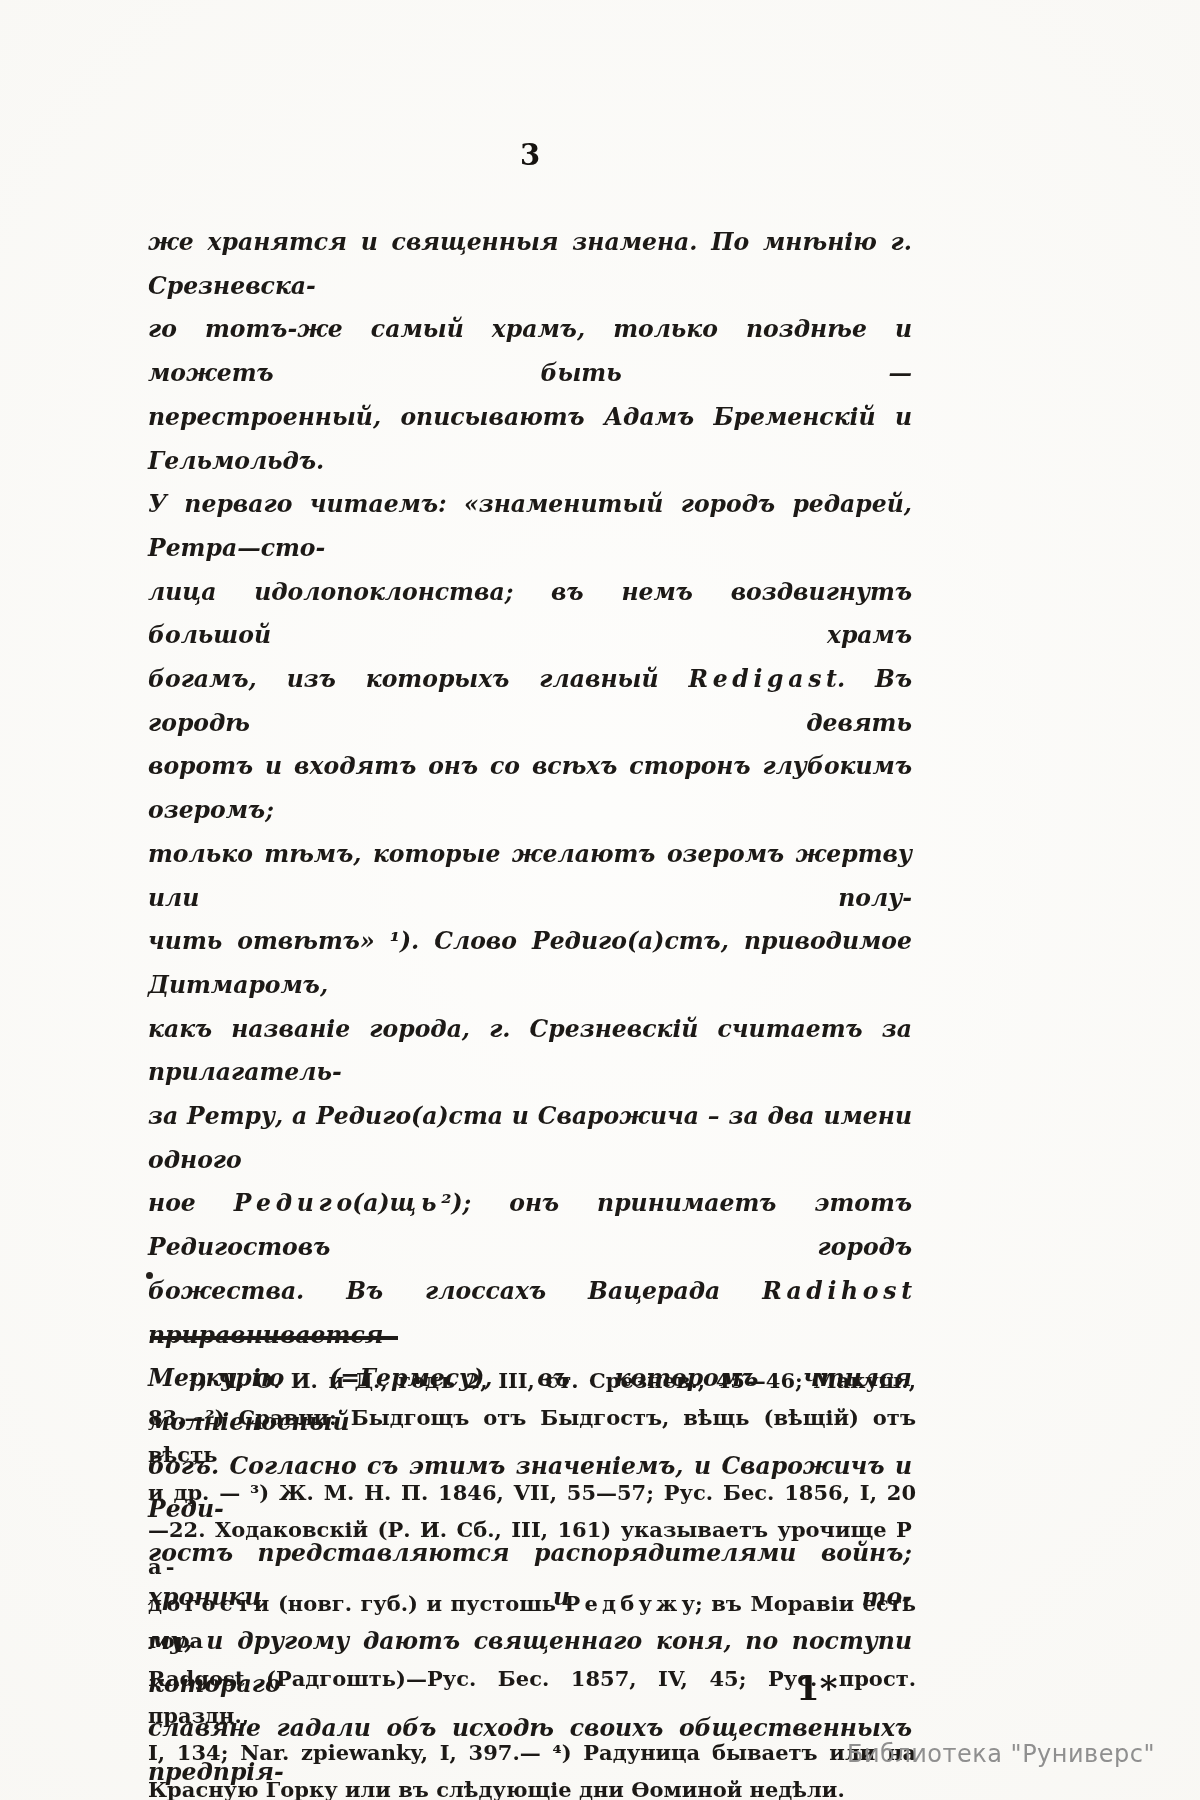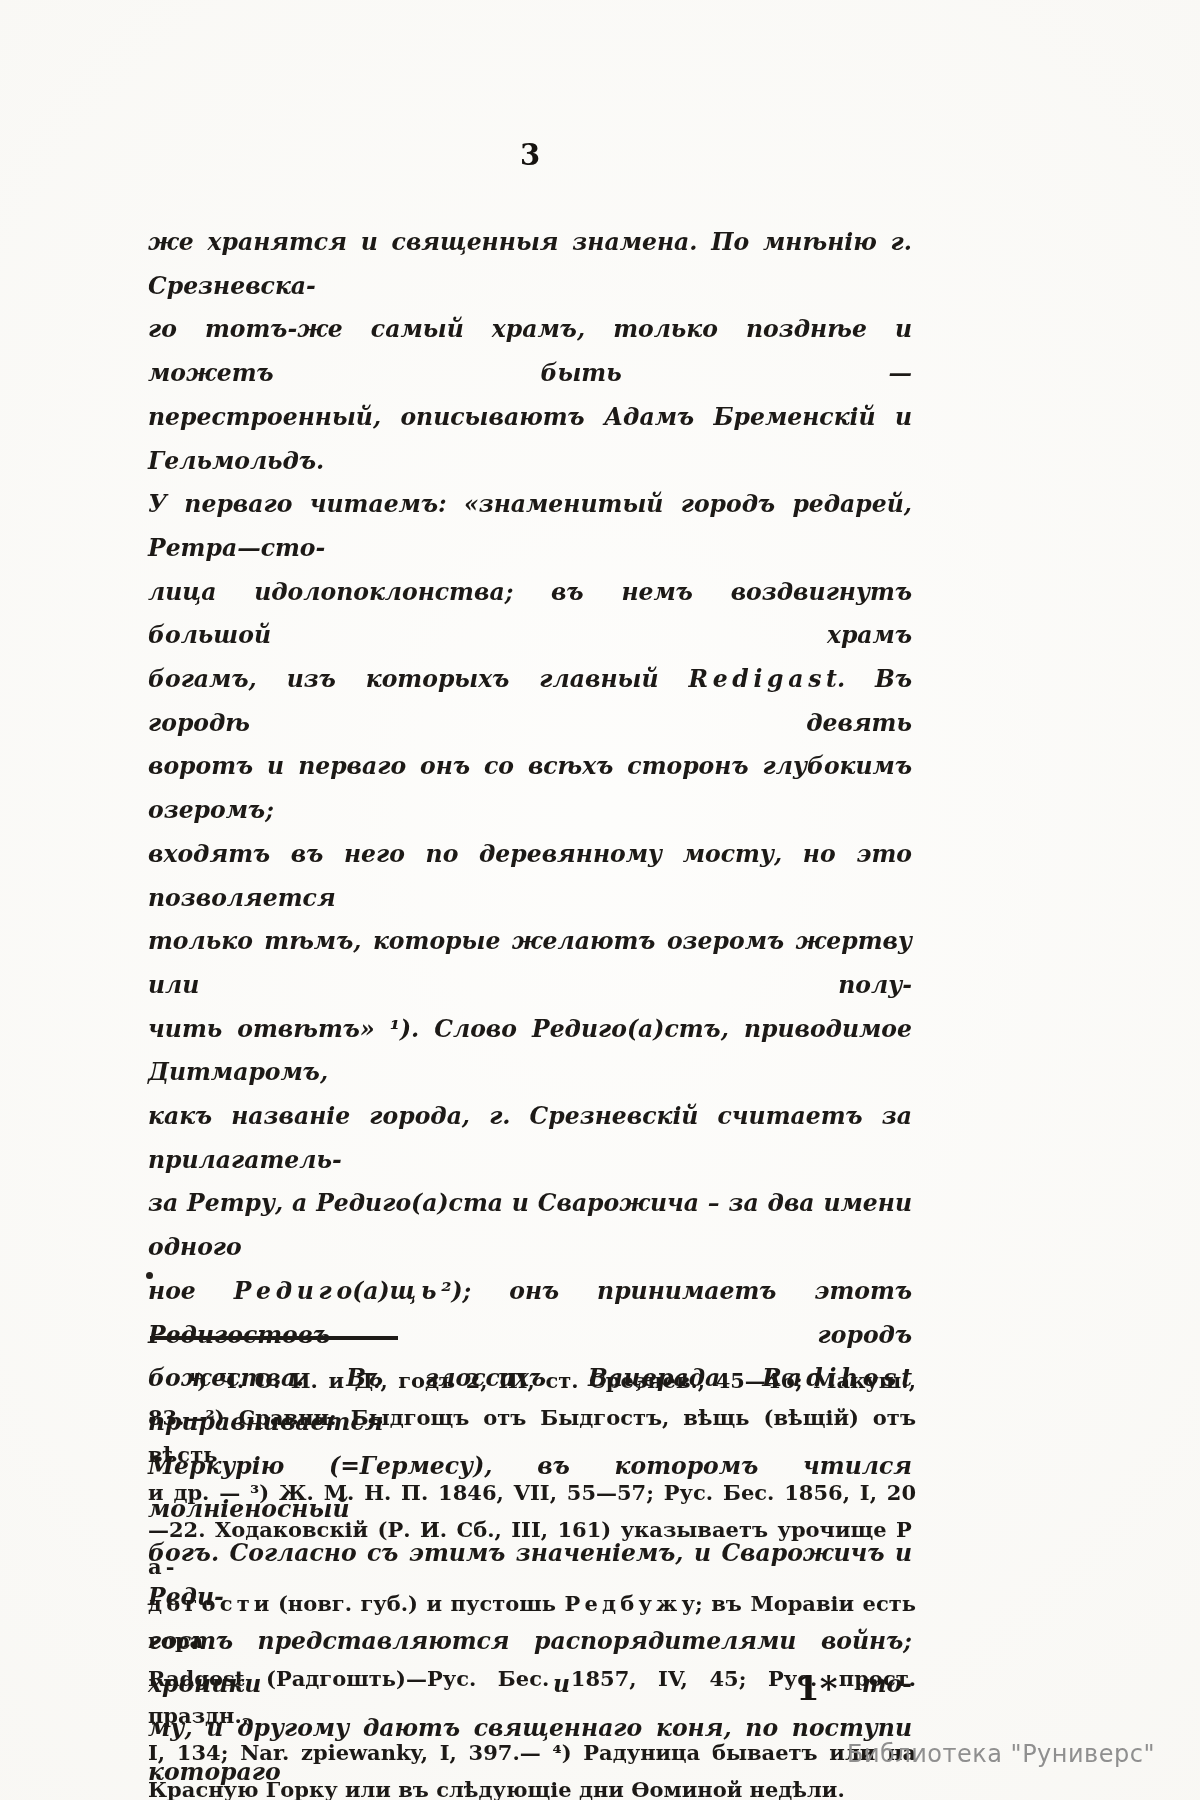--- a/index.html
+++ b/index.html
@@ -111,22 +111,21 @@
 
   <div class="page-number">3</div>
 
   <div class="body-text">
     <div class="line">же хранятся и священныя знамена. По мнѣнію г. Срезневска-</div>
     <div class="line">го тотъ-же самый храмъ, только позднѣе и можетъ быть —</div>
     <div class="line">перестроенный, описываютъ Адамъ Бременскій и Гельмольдъ.</div>
     <div class="line">У перваго читаемъ: «знаменитый городъ редарей, Ретра—сто-</div>
     <div class="line">лица идолопоклонства; въ немъ воздвигнутъ большой храмъ</div>
     <div class="line">богамъ, изъ которыхъ главный R e d i g a s t. Въ городѣ девять</div>
-    <div class="line">воротъ и перваго онъ со всѣхъ сторонъ глубокимъ озеромъ;</div>
-    <div class="line">входятъ въ него по деревянному мосту, но это позволяется</div>
+    <div class="line">воротъ и входятъ онъ со всѣхъ сторонъ глубокимъ озеромъ;</div>
     <div class="line">только тѣмъ, которые желаютъ озеромъ жертву или полу-</div>
     <div class="line">чить отвѣтъ» ¹). Слово Редиго(а)стъ, приводимое Дитмаромъ,</div>
     <div class="line">какъ названіе города, г. Срезневскій считаетъ за прилагатель-</div>
     <div class="line">за Ретру, а Редиго(а)ста и Сварожича – за два имени одного</div>
     <div class="line">ное Р е д и г о(а)щ ь ²); онъ принимаетъ этотъ Редигостовъ городъ</div>
     <div class="line">божества. Въ глоссахъ Вацерада R a d i h o s t приравнивается</div>
     <div class="line">Меркурію (=Гермесу), въ которомъ чтился молніеносный</div>
     <div class="line">богъ. Согласно съ этимъ значеніемъ, и Сварожичъ и Реди-</div>
     <div class="line">гостъ представляются распорядителями войнъ; хроники и то-</div>
     <div class="line">му, и другому даютъ священнаго коня, по поступи котораго</div>

